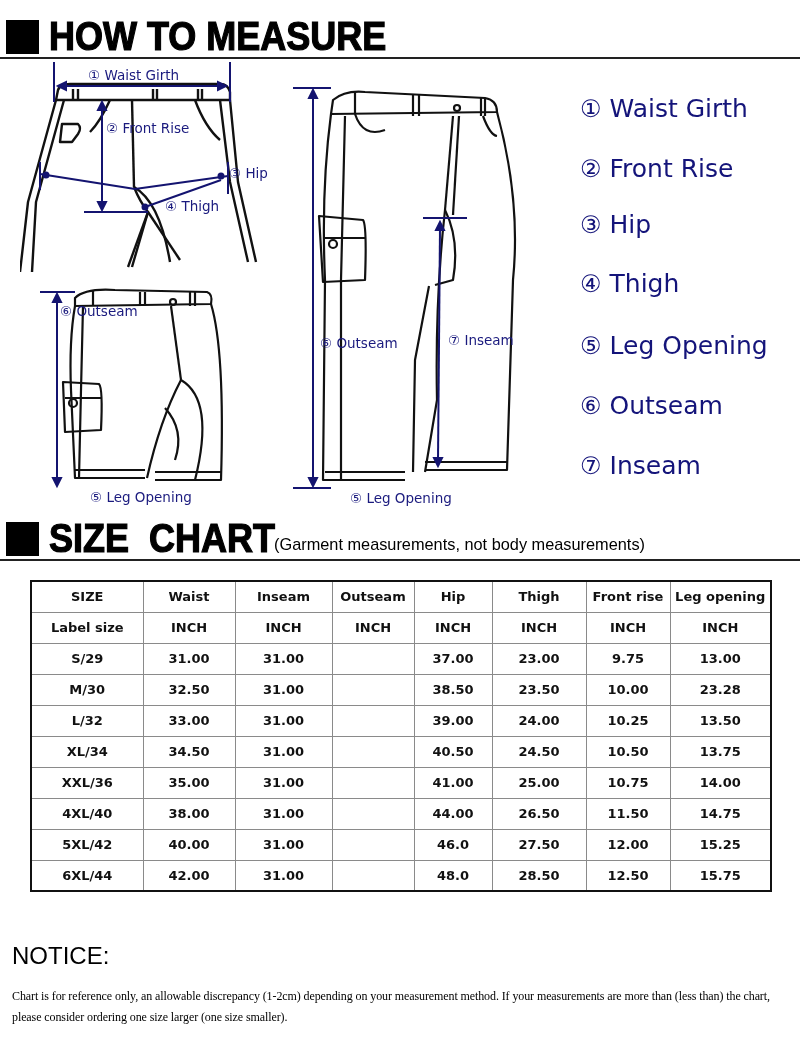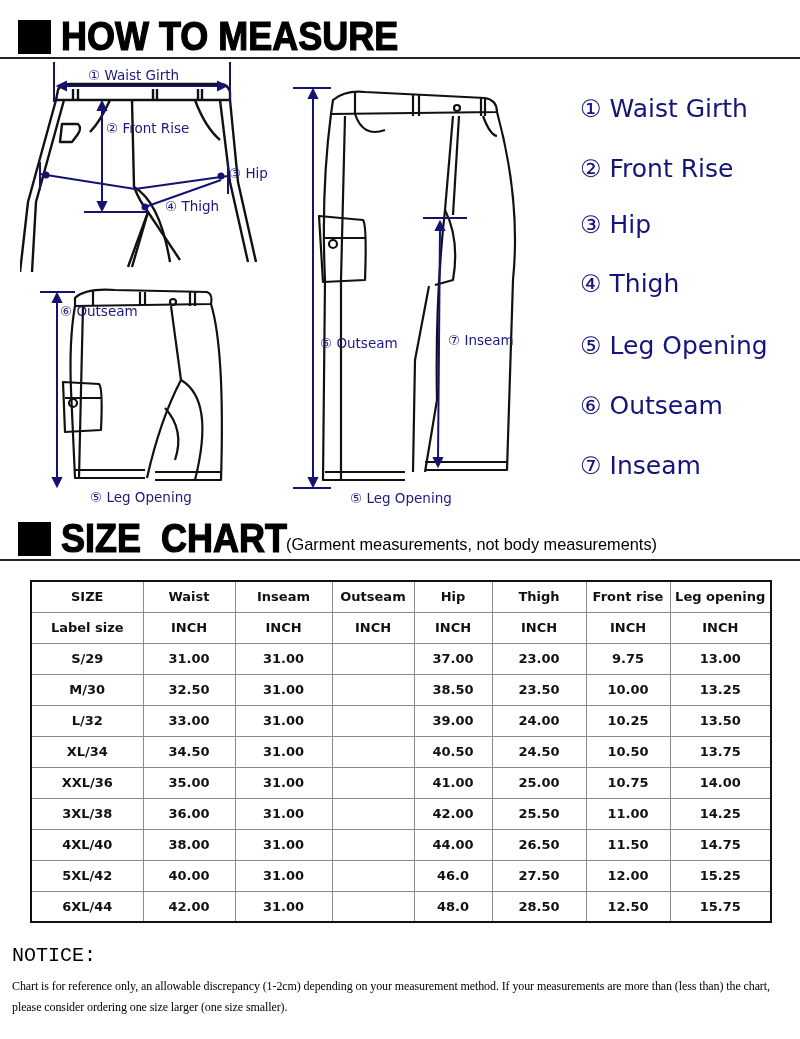--- a/index.html
+++ b/index.html
@@ -1,20 +1,20 @@
 <!DOCTYPE html>
 <html><head>
   <meta charset="utf-8">
   <style>
     * { box-sizing: border-box; margin: 0; padding: 0; }
     html, body { width: 800px; height: 1039px; background: #ffffff; overflow: hidden; }
     body { position: relative; font-family: "DejaVu Sans", sans-serif; color: #000; }
 
     .section-head {
-      position: absolute; left: 12px; width: 648px;
+      position: absolute; left: 0; width: 648px;
       display: flex; align-items: flex-end;
     }
     .section-head .block {
       width: 33px; height: 34px; background: #000; margin-left: 6px; margin-right: 10px;
       flex: none;
     }
     .section-head .title {
       font-family: "Liberation Sans", sans-serif; font-weight: bold;
       font-size: 40px; line-height: 36px; letter-spacing: 0px;
       transform: scaleX(0.9); transform-origin: left bottom;
@@ -53,22 +53,22 @@
       table-layout: fixed;
     }
     table.size td {
       border: 1px solid #8a8a8a; height: 31px; text-align: center; vertical-align: middle;
       padding: 0; white-space: nowrap; color: #111;
     }
     table.size tr.thick td { border-top: 1px solid #333; margin-top: 12px; }
 
     .notice { position: absolute; left: 12px; top: 944px; width: 785px; }
     .notice .n-title {
-      font-family: Liberation Mono, monospace; font-size: 20px; line-height: 24px;
-      margin-bottom: 8px;
+      font-family: Liberation Sans, sans-serif; font-size: 24px; line-height: 24px;
+      margin-bottom: 18px;
     }
     .notice .n-body {
       font-family: Liberation Serif, serif; font-size: 12px; line-height: 20.5px;
       letter-spacing: -0.1px;
     }
   </style>
 </head>
 <body>
 
 <div class="section-head" id="h1">
@@ -299,21 +299,21 @@
     <td>13.00</td>
   </tr>
   <tr>
     <td>M/30</td>
     <td>32.50</td>
     <td>31.00</td>
     <td></td>
     <td>38.50</td>
     <td>23.50</td>
     <td>10.00</td>
-    <td>13.25</td>
+    <td>23.28</td>
   </tr>
   <tr>
     <td>L/32</td>
     <td>33.00</td>
     <td>31.00</td>
     <td></td>
     <td>39.00</td>
     <td>24.00</td>
     <td>10.25</td>
     <td>13.50</td>
@@ -331,30 +331,20 @@
   <tr>
     <td>XXL/36</td>
     <td>35.00</td>
     <td>31.00</td>
     <td></td>
     <td>41.00</td>
     <td>25.00</td>
     <td>10.75</td>
     <td>14.00</td>
   </tr>
-  <tr>
-    <td>3XL/38</td>
-    <td>36.00</td>
-    <td>31.00</td>
-    <td></td>
-    <td>42.00</td>
-    <td>25.50</td>
-    <td>11.00</td>
-    <td>14.25</td>
-  </tr>
   <tr class="thick">
     <td>4XL/40</td>
     <td>38.00</td>
     <td>31.00</td>
     <td></td>
     <td>44.00</td>
     <td>26.50</td>
     <td>11.50</td>
     <td>14.75</td>
   </tr>

